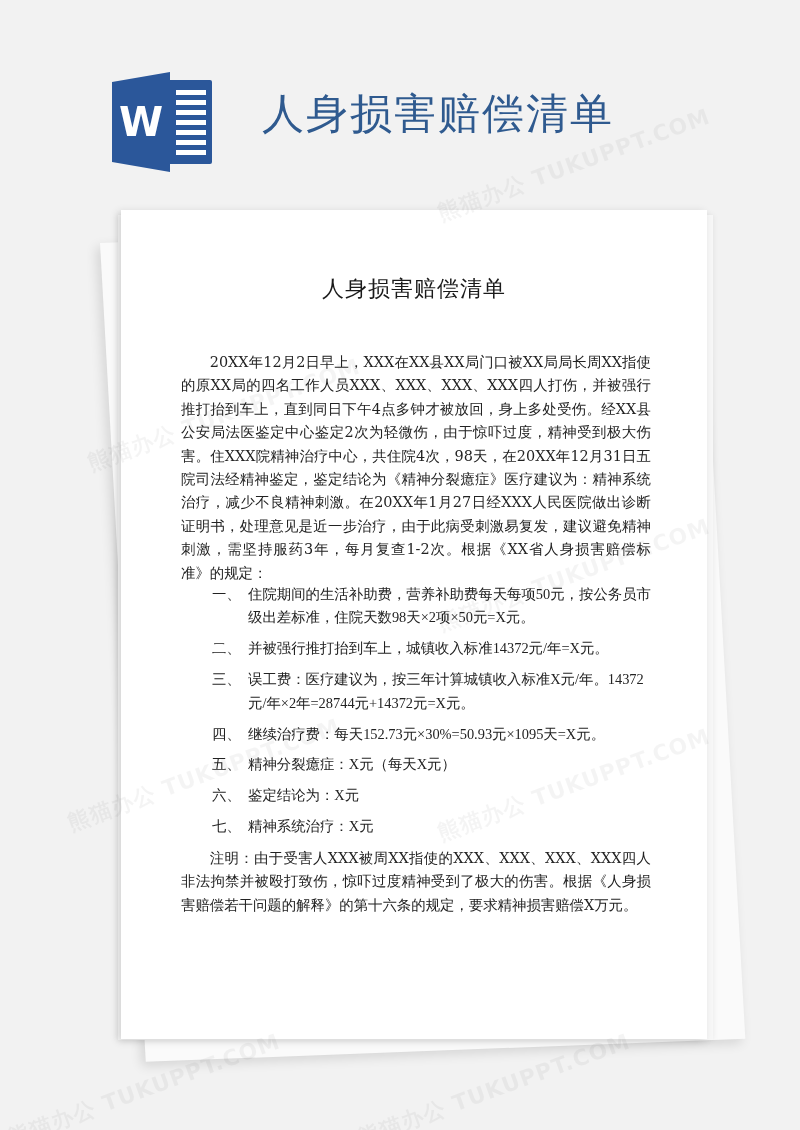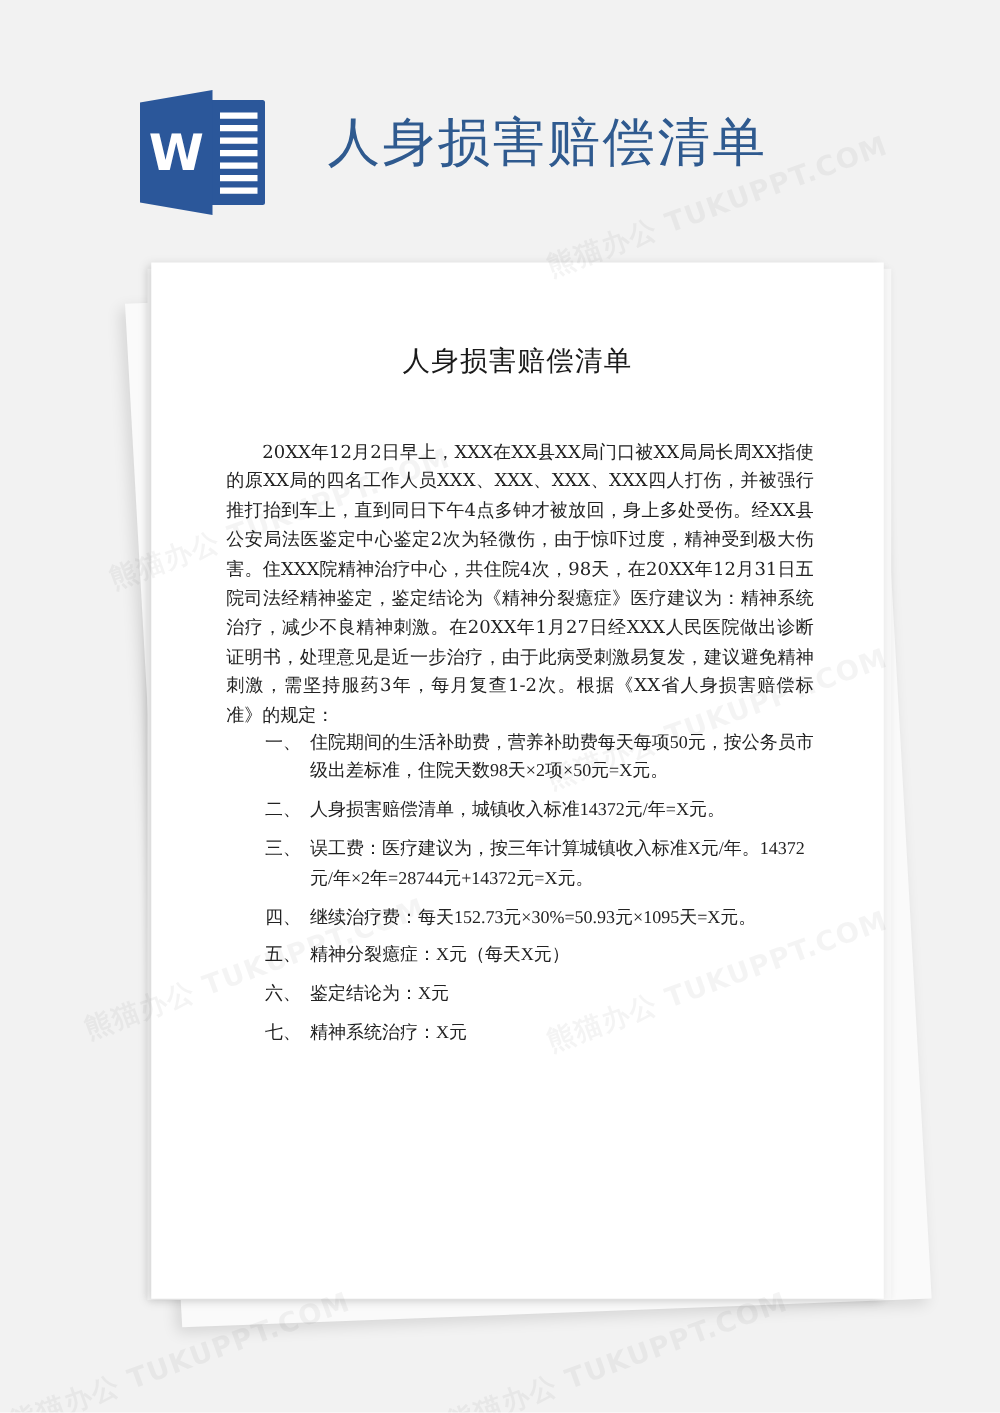--- a/index.html
+++ b/index.html
@@ -78,21 +78,21 @@
     <p class="para">20XX年12月2日早上，XXX在XX县XX局门口被XX局局长周XX指使的原XX局的四名工作人员XXX、XXX、XXX、XXX四人打伤，并被强行推打抬到车上，直到同日下午4点多钟才被放回，身上多处受伤。经XX县公安局法医鉴定中心鉴定2次为轻微伤，由于惊吓过度，精神受到极大伤害。住XXX院精神治疗中心，共住院4次，98天，在20XX年12月31日五院司法经精神鉴定，鉴定结论为《精神分裂癔症》医疗建议为：精神系统治疗，减少不良精神刺激。在20XX年1月27日经XXX人民医院做出诊断证明书，处理意见是近一步治疗，由于此病受刺激易复发，建议避免精神刺激，需坚持服药3年，每月复查1-2次。根据《XX省人身损害赔偿标准》的规定：</p>
   </div>
 
   <div class="list">
     <div class="list-item">
       <span class="list-num">一、</span>
       <span class="list-text">住院期间的生活补助费，营养补助费每天每项50元，按公务员市级出差标准，住院天数98天×2项×50元=X元。</span>
     </div>
     <div class="list-item">
       <span class="list-num">二、</span>
-      <span class="list-text">人身损害赔偿清单，城镇收入标准14372元/年=X元。</span>
+      <span class="list-text">并被强行推打抬到车上，城镇收入标准14372元/年=X元。</span>
     </div>
     <div class="list-item">
       <span class="list-num">三、</span>
       <span class="list-text">误工费：医疗建议为，按三年计算城镇收入标准X元/年。14372元/年×2年=28744元+14372元=X元。</span>
     </div>
     <div class="list-item">
       <span class="list-num">四、</span>
       <span class="list-text">继续治疗费：每天152.73元×30%=50.93元×1095天=X元。</span>
     </div>
     <div class="list-item">
@@ -102,20 +102,23 @@
     <div class="list-item">
       <span class="list-num">六、</span>
       <span class="list-text">鉴定结论为：X元</span>
     </div>
     <div class="list-item">
       <span class="list-num">七、</span>
       <span class="list-text">精神系统治疗：X元</span>
     </div>
   </div>
 
+  <div class="body-text" style="top:637px;">
+    <p class="para">注明：由于受害人XXX被周XX指使的XXX、XXX、XXX、XXX四人非法拘禁并被殴打致伤，惊吓过度精神受到了极大的伤害。根据《人身损害赔偿若干问题的解释》的第十六条的规定，要求精神损害赔偿X万元。</p>
+  </div>
 </div>
 
 <div class="watermark" style="left:430px; top:150px;">熊猫办公 TUKUPPT.COM</div>
 <div class="watermark" style="left:80px; top:400px;">熊猫办公 TUKUPPT.COM</div>
 <div class="watermark" style="left:430px; top:560px;">熊猫办公 TUKUPPT.COM</div>
 <div class="watermark" style="left:60px; top:760px;">熊猫办公 TUKUPPT.COM</div>
 <div class="watermark" style="left:430px; top:770px;">熊猫办公 TUKUPPT.COM</div>
 <div class="watermark" style="left:0px; top:1075px;">熊猫办公 TUKUPPT.COM</div>
 <div class="watermark" style="left:350px; top:1075px;">熊猫办公 TUKUPPT.COM</div>
 

